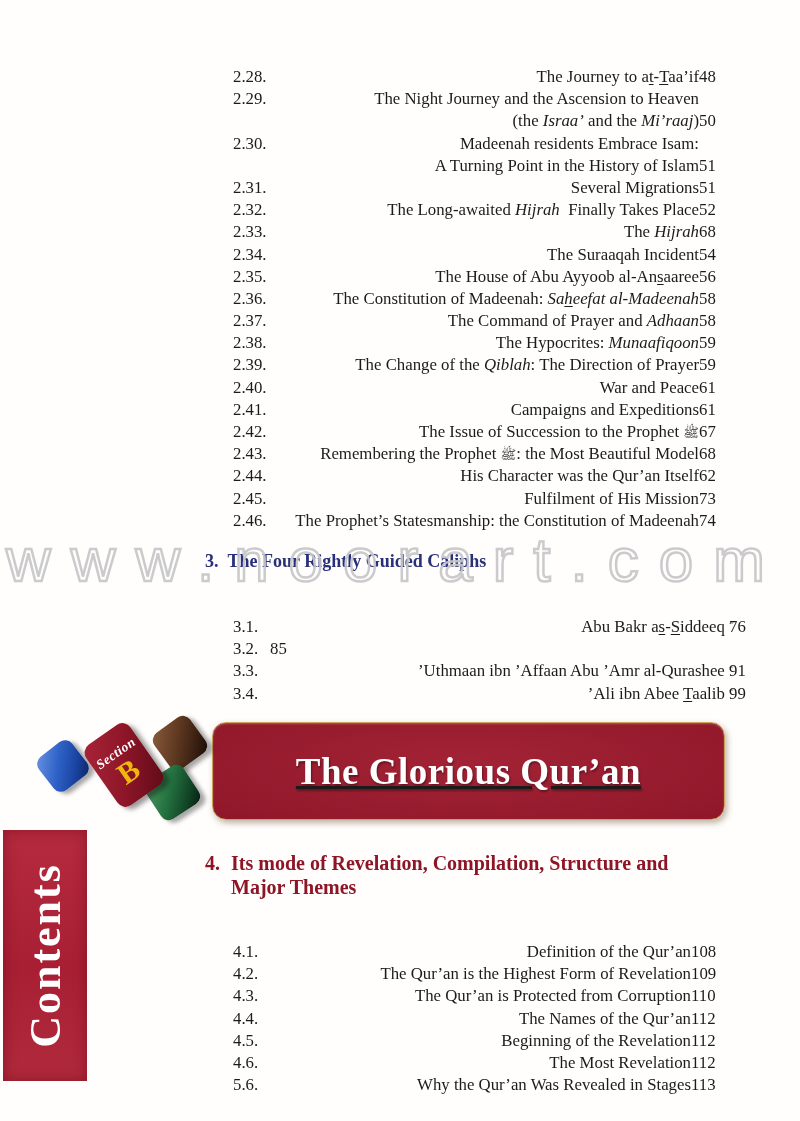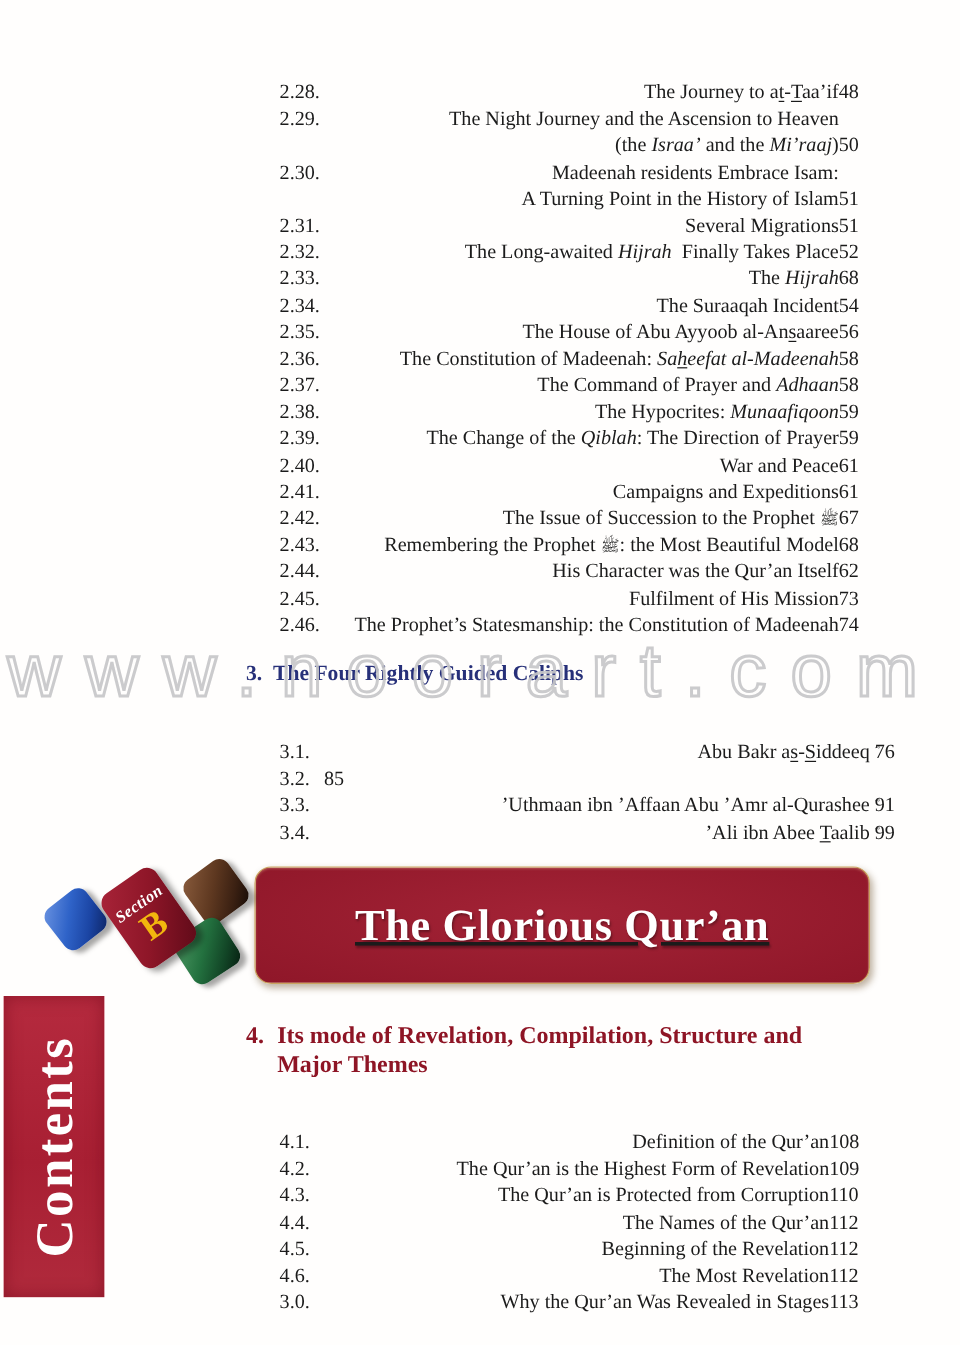--- a/index.html
+++ b/index.html
@@ -267,21 +267,21 @@
         <span class="num">4.5.</span>
         <span class="ttl">Beginning of the Revelation</span>
         <span class="pg">112</span>
       </div>
       <div class="tline">
         <span class="num">4.6.</span>
         <span class="ttl">The Most Revelation</span>
         <span class="pg">112</span>
       </div>
       <div class="tline">
-        <span class="num">3.0.</span>
+        <span class="num">5.6.</span>
         <span class="ttl">Why the Qur’an Was Revealed in Stages</span>
         <span class="pg">113</span>
       </div>
     </section>
 
   <aside class="sidebar">
     <span>Contents</span>
   </aside>
 
 </div>

